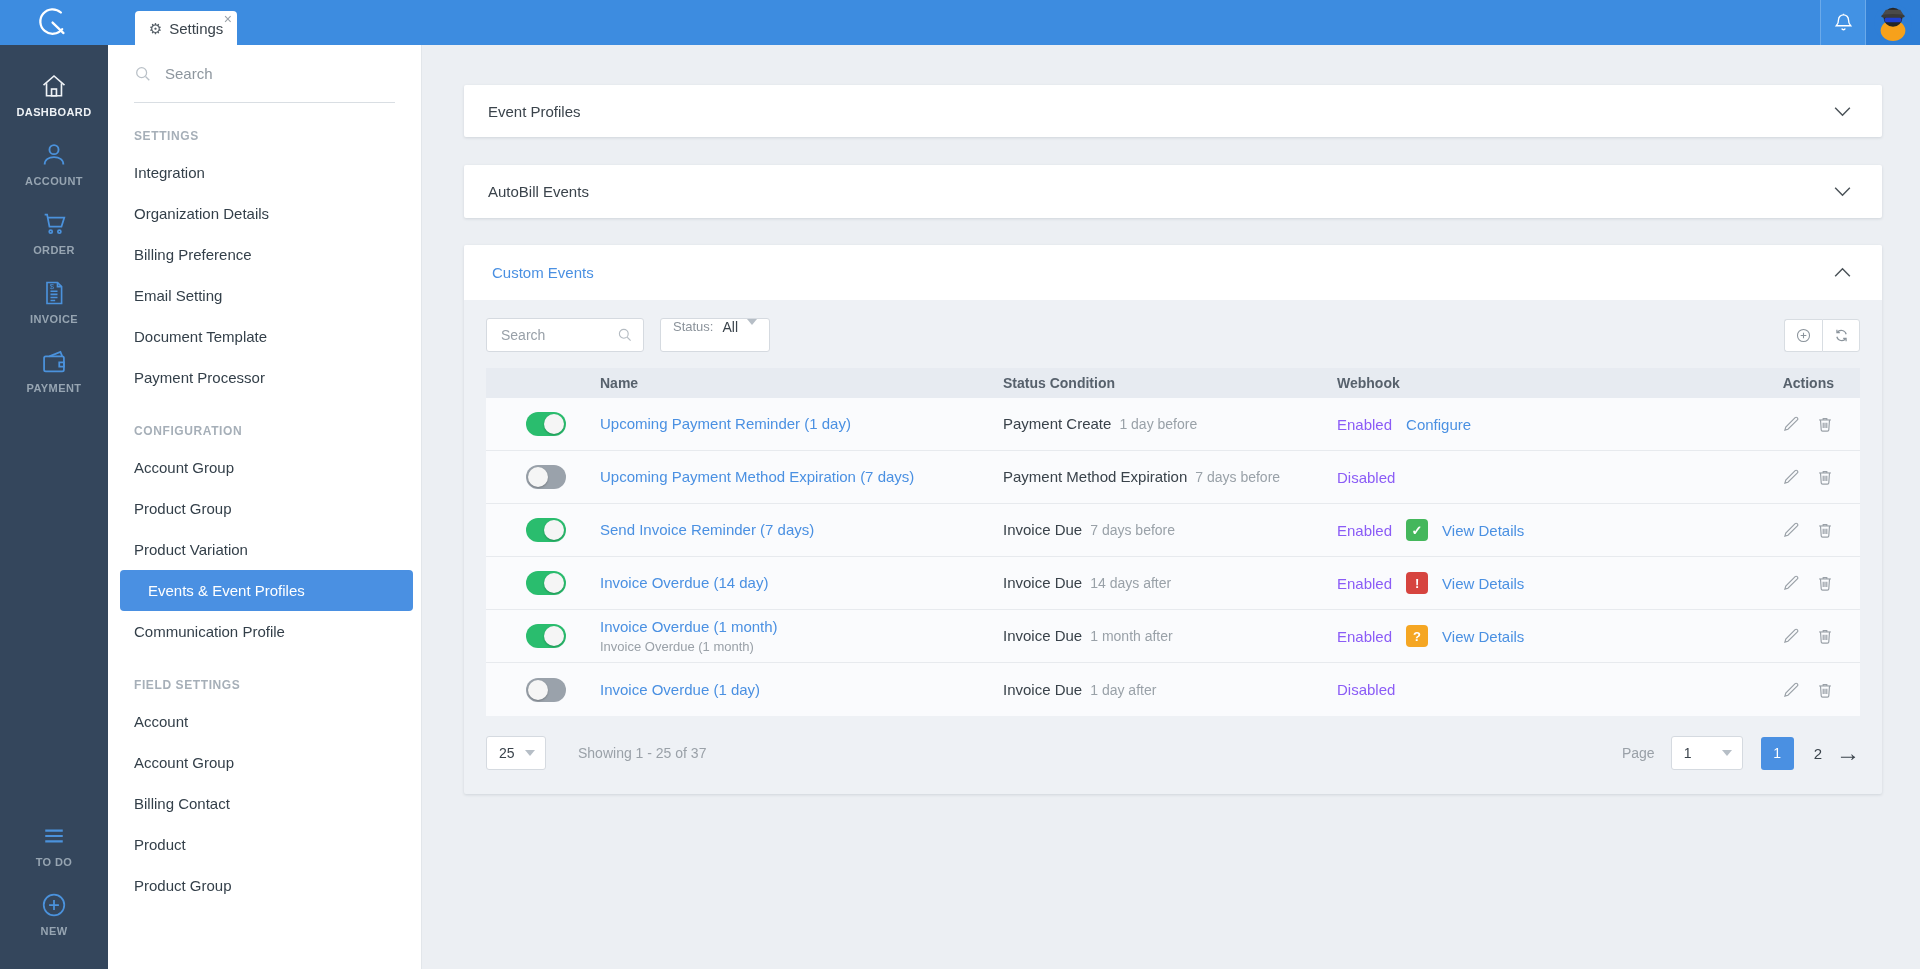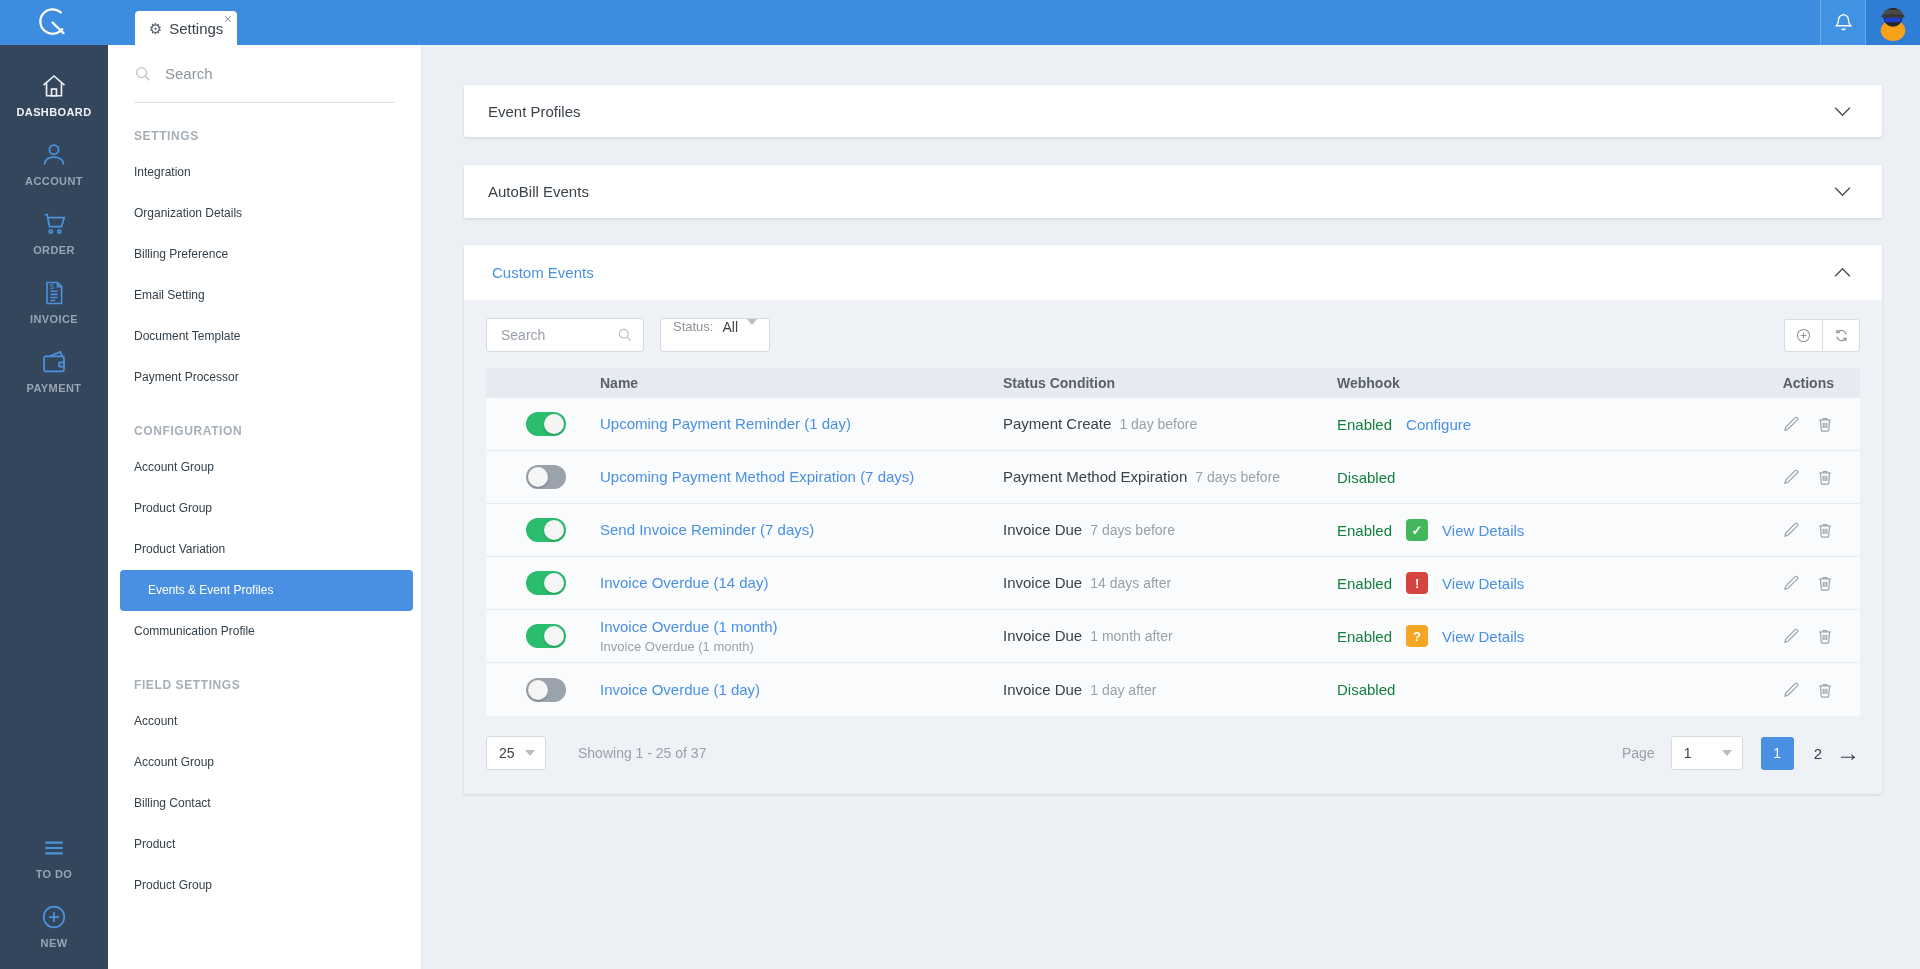--- a/index.html
+++ b/index.html
@@ -19,38 +19,38 @@
   .bell-box{width:46px;display:flex;align-items:center;justify-content:center;background:#4292e4;
             border-left:1px solid rgba(255,255,255,.22);border-right:1px solid rgba(255,255,255,.22)}
   .bell-box svg{width:23px;height:23px}
   .avatar-box{width:54px;display:flex;align-items:center;justify-content:center;background:#2e7ed6}
   .avatar{width:38px;height:38px;border-radius:50%;overflow:hidden}
 
   
   .leftnav{position:absolute;left:0;top:45px;width:108px;height:924px;background:#34465c;
            display:flex;flex-direction:column;align-items:center;padding-top:20px}
   .nav-group{width:100%;display:flex;flex-direction:column;align-items:center}
-  .nav-bottom{margin-top:auto;padding-bottom:4px}
+  .nav-bottom{margin-top:auto;padding-bottom:16px}
   .nav-item{display:flex;flex-direction:column;align-items:center;width:100%;padding:7px 0;margin-bottom:9px;
             color:#4b92dc;cursor:pointer}
   .nav-icon{width:28px;height:28px}
   .nav-icon svg{width:100%;height:100%}
   .nav-label{margin-top:6px;font-size:11px;font-weight:bold;color:#97a5b2;letter-spacing:.4px}
   .nav-item.active{color:#eef2f6}
   .nav-item.active .nav-label{color:#eef2f6}
 
   
   .menu{position:absolute;left:108px;top:45px;width:314px;height:924px;background:#fff;
         border-right:1px solid #e2e6ea;overflow:hidden}
   .menu-search{height:58px;display:flex;align-items:center;margin:0 26px;border-bottom:1px solid #d9dee3;gap:11px}
   .menu-search svg{width:18px;height:18px;color:#b9c0c7;flex:none}
   .menu-search input{border:none;outline:none;font-size:15px;color:#3a434b;flex:1;font-family:inherit;min-width:0;background:transparent}
   .menu-search input::placeholder{color:#8d969e}
   .menu-section-title{margin:26px 26px 9px;font-size:12px;font-weight:bold;color:#a6afb8;letter-spacing:.6px}
-  .menu-item{height:41px;line-height:41px;padding-left:26px;font-size:12px;color:#333f49;cursor:pointer;white-space:nowrap}
+  .menu-item{height:41px;line-height:41px;padding-left:26px;font-size:15px;color:#333f49;cursor:pointer;white-space:nowrap}
   .menu-item.active{background:#4a90e2;color:#fff;border-radius:4px;margin:0 8px 0 12px;padding-left:28px}
 
   
   .content{position:absolute;left:422px;top:45px;width:1498px;height:924px;padding:40px 38px 0 42px}
   .panel{background:#fff;border-radius:2px;box-shadow:0 1px 3px rgba(44,56,68,.14);
          display:flex;align-items:center;justify-content:space-between;padding:0 30px 0 24px}
   .panel-1{height:52px;margin-bottom:28px}
   .panel-2{height:53px;margin-bottom:27px}
   .panel-title{font-size:15px;color:#3a434b}
   .chev{width:19px;height:11px;color:#4a5258;cursor:pointer}
@@ -94,21 +94,21 @@
   .toggle.off{background:#9aa2ab}
   .knob{width:20px;height:20px;border-radius:50%;background:#f5f5f5;position:absolute;top:2px;
         box-shadow:0 1px 2px rgba(0,0,0,.25)}
   .toggle.on .knob{right:2px}
   .toggle.off .knob{left:2px}
   .row-link{font-size:15px;color:#4a90e2;text-decoration:none;cursor:pointer;display:inline-block}
   .row-sub{font-size:13px;color:#9aa1a8;margin-top:3px}
   .trig-main{font-size:15px;color:#39424a}
   .trig-detail{font-size:14px;color:#99a1a8;margin-left:8px}
   .col-webhook{display:flex;align-items:center}
-  .wh-status{font-size:15px;color:#15803d}
+  .wh-status{font-size:15px;color:#8b5cf6}
   .badge{display:inline-flex;width:22px;height:22px;border-radius:4px;align-items:center;justify-content:center;
          color:#fff;font-size:13px;font-weight:bold;margin-left:14px}
   .badge-success{background:#44b75c}
   .badge-danger{background:#d6443f}
   .badge-warning{background:#f5a623}
   .wh-link{font-size:15px;color:#4a90e2;margin-left:14px;text-decoration:none;cursor:pointer}
   .col-actions{display:flex;justify-content:flex-end;gap:16px;padding-right:26px;color:#9aa1a8}
   .act-icon{width:18px;height:18px;cursor:pointer}
   .act-icon svg{width:100%;height:100%}
 

